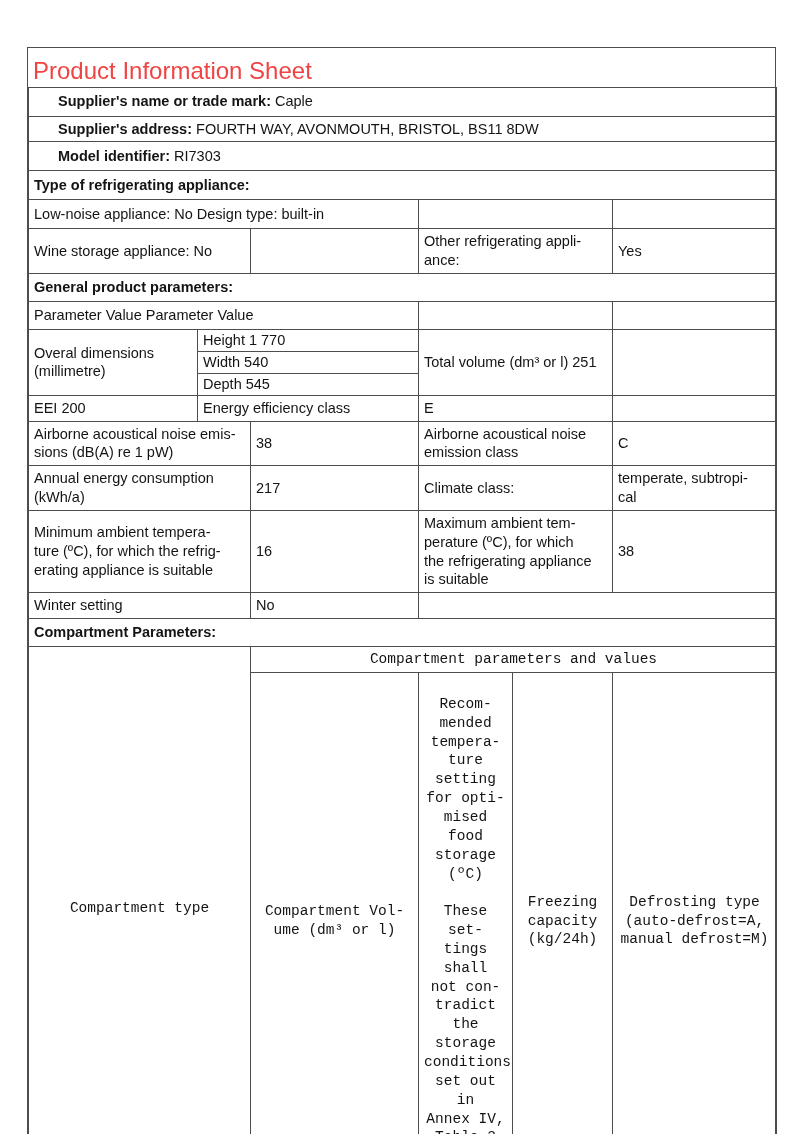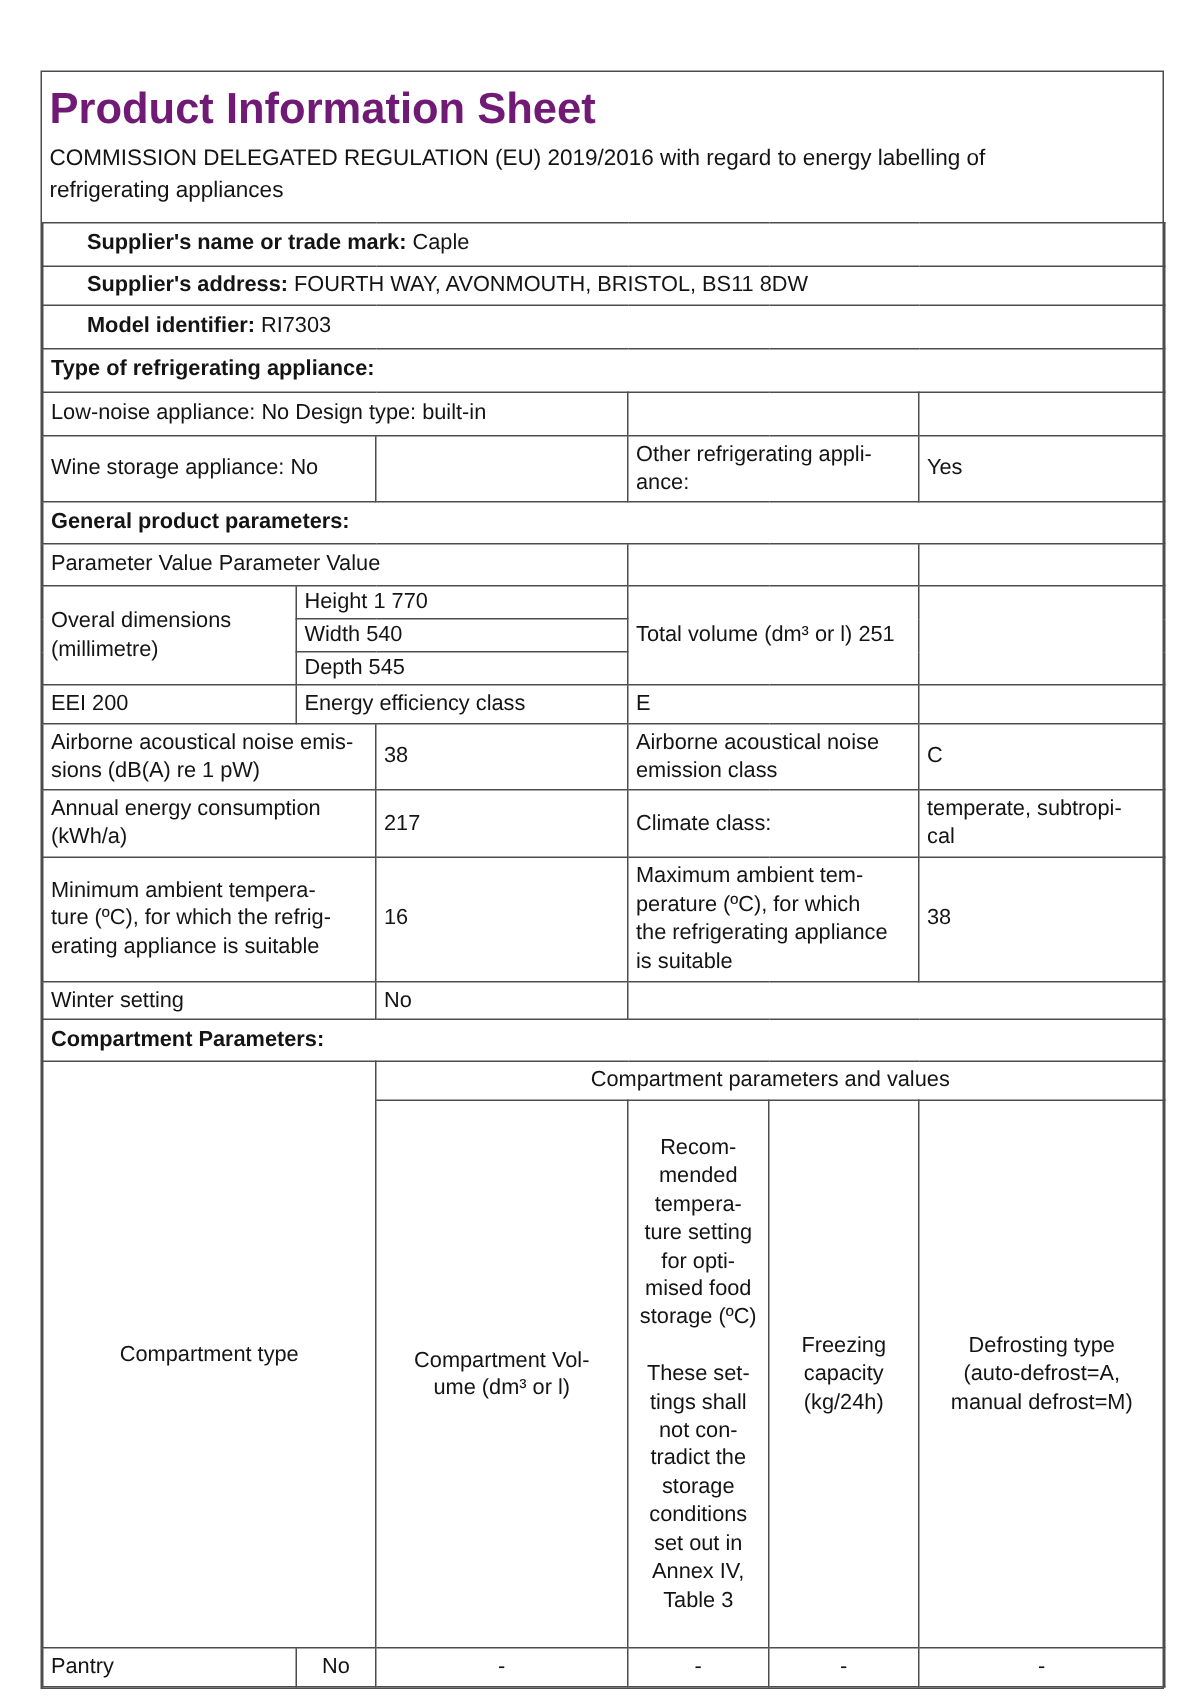--- a/index.html
+++ b/index.html
@@ -10,23 +10,23 @@
     color: #141414;
   }
   .page {
     position: absolute;
     left: 27px; top: 47px;
     width: 749px;
     background: #fff;
     border: 1px solid #4d4d4d;
   }
   .title {
-    color: #701a75;
-    font-size: 29px;
-    font-weight: 700;
+    color: #ef4444;
+    font-size: 24px;
+    font-weight: 400;
     padding: 9px 6px 2px 5px;
     line-height: 1.15;
   }
   .reg {
     font-size: 15px;
     line-height: 1.35;
     padding: 4px 6px 11px 5px;
     width: 712px;
   }
   table {
@@ -37,31 +37,30 @@
   }
   td {
     border: 1px solid #4d4d4d;
     padding: 3px 5px;
     vertical-align: middle;
     line-height: 1.3;
     overflow: hidden;
   }
   .bl { font-weight: 700; margin-left: 24px; }
   .preline { white-space: pre-line; }
-  .ctr { text-align: center; }
+  .ctr { text-align: center; font-family: Liberation Mono, monospace; }
   .slim { padding-top: 1px; padding-bottom: 1px; }
   .gap { }
 </style>
 </head>
 <body>
 
 <div class="page">
 
   <div class="title">Product Information Sheet</div>
-  <div class="reg">COMMISSION DELEGATED REGULATION (EU) 2019/2016 with regard to energy labelling of refrigerating appliances</div>
 
   <table>
     <colgroup>
       <col style="width:169px">
         <col style="width:53px">
         <col style="width:168px">
       <col style="width:94px">
         <col style="width:100px">
         <col style="width:164px">
     </colgroup>

